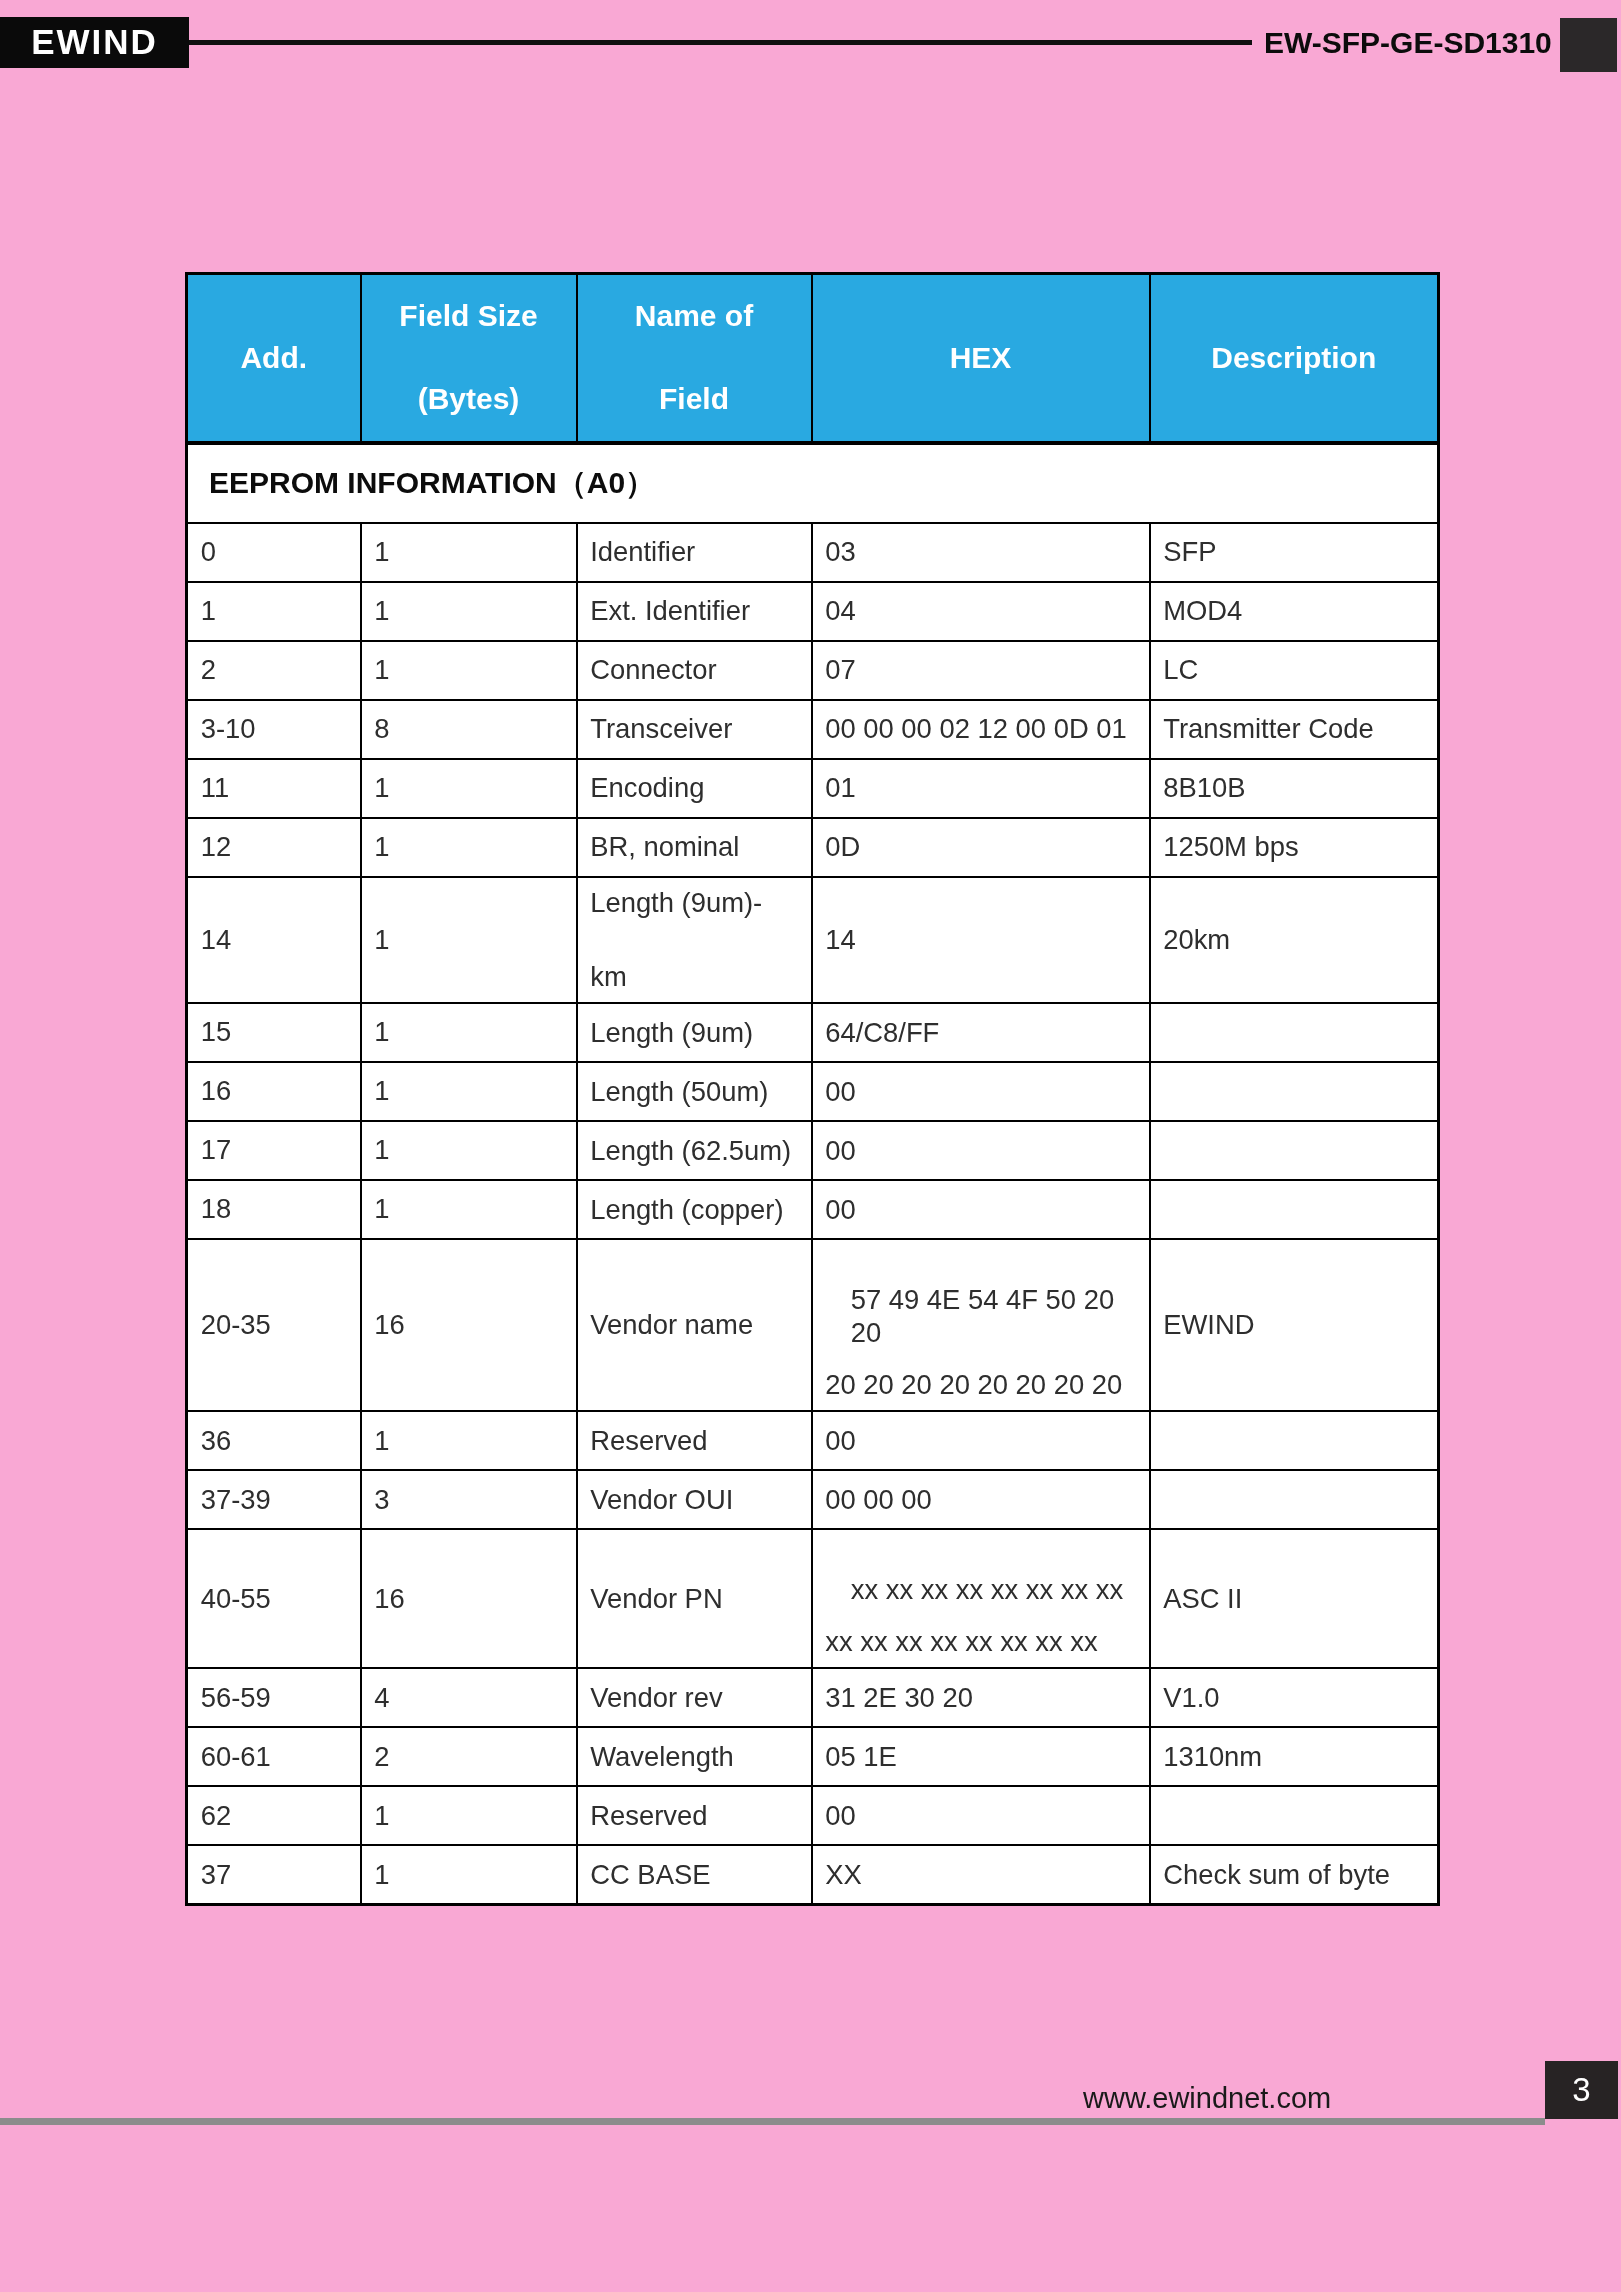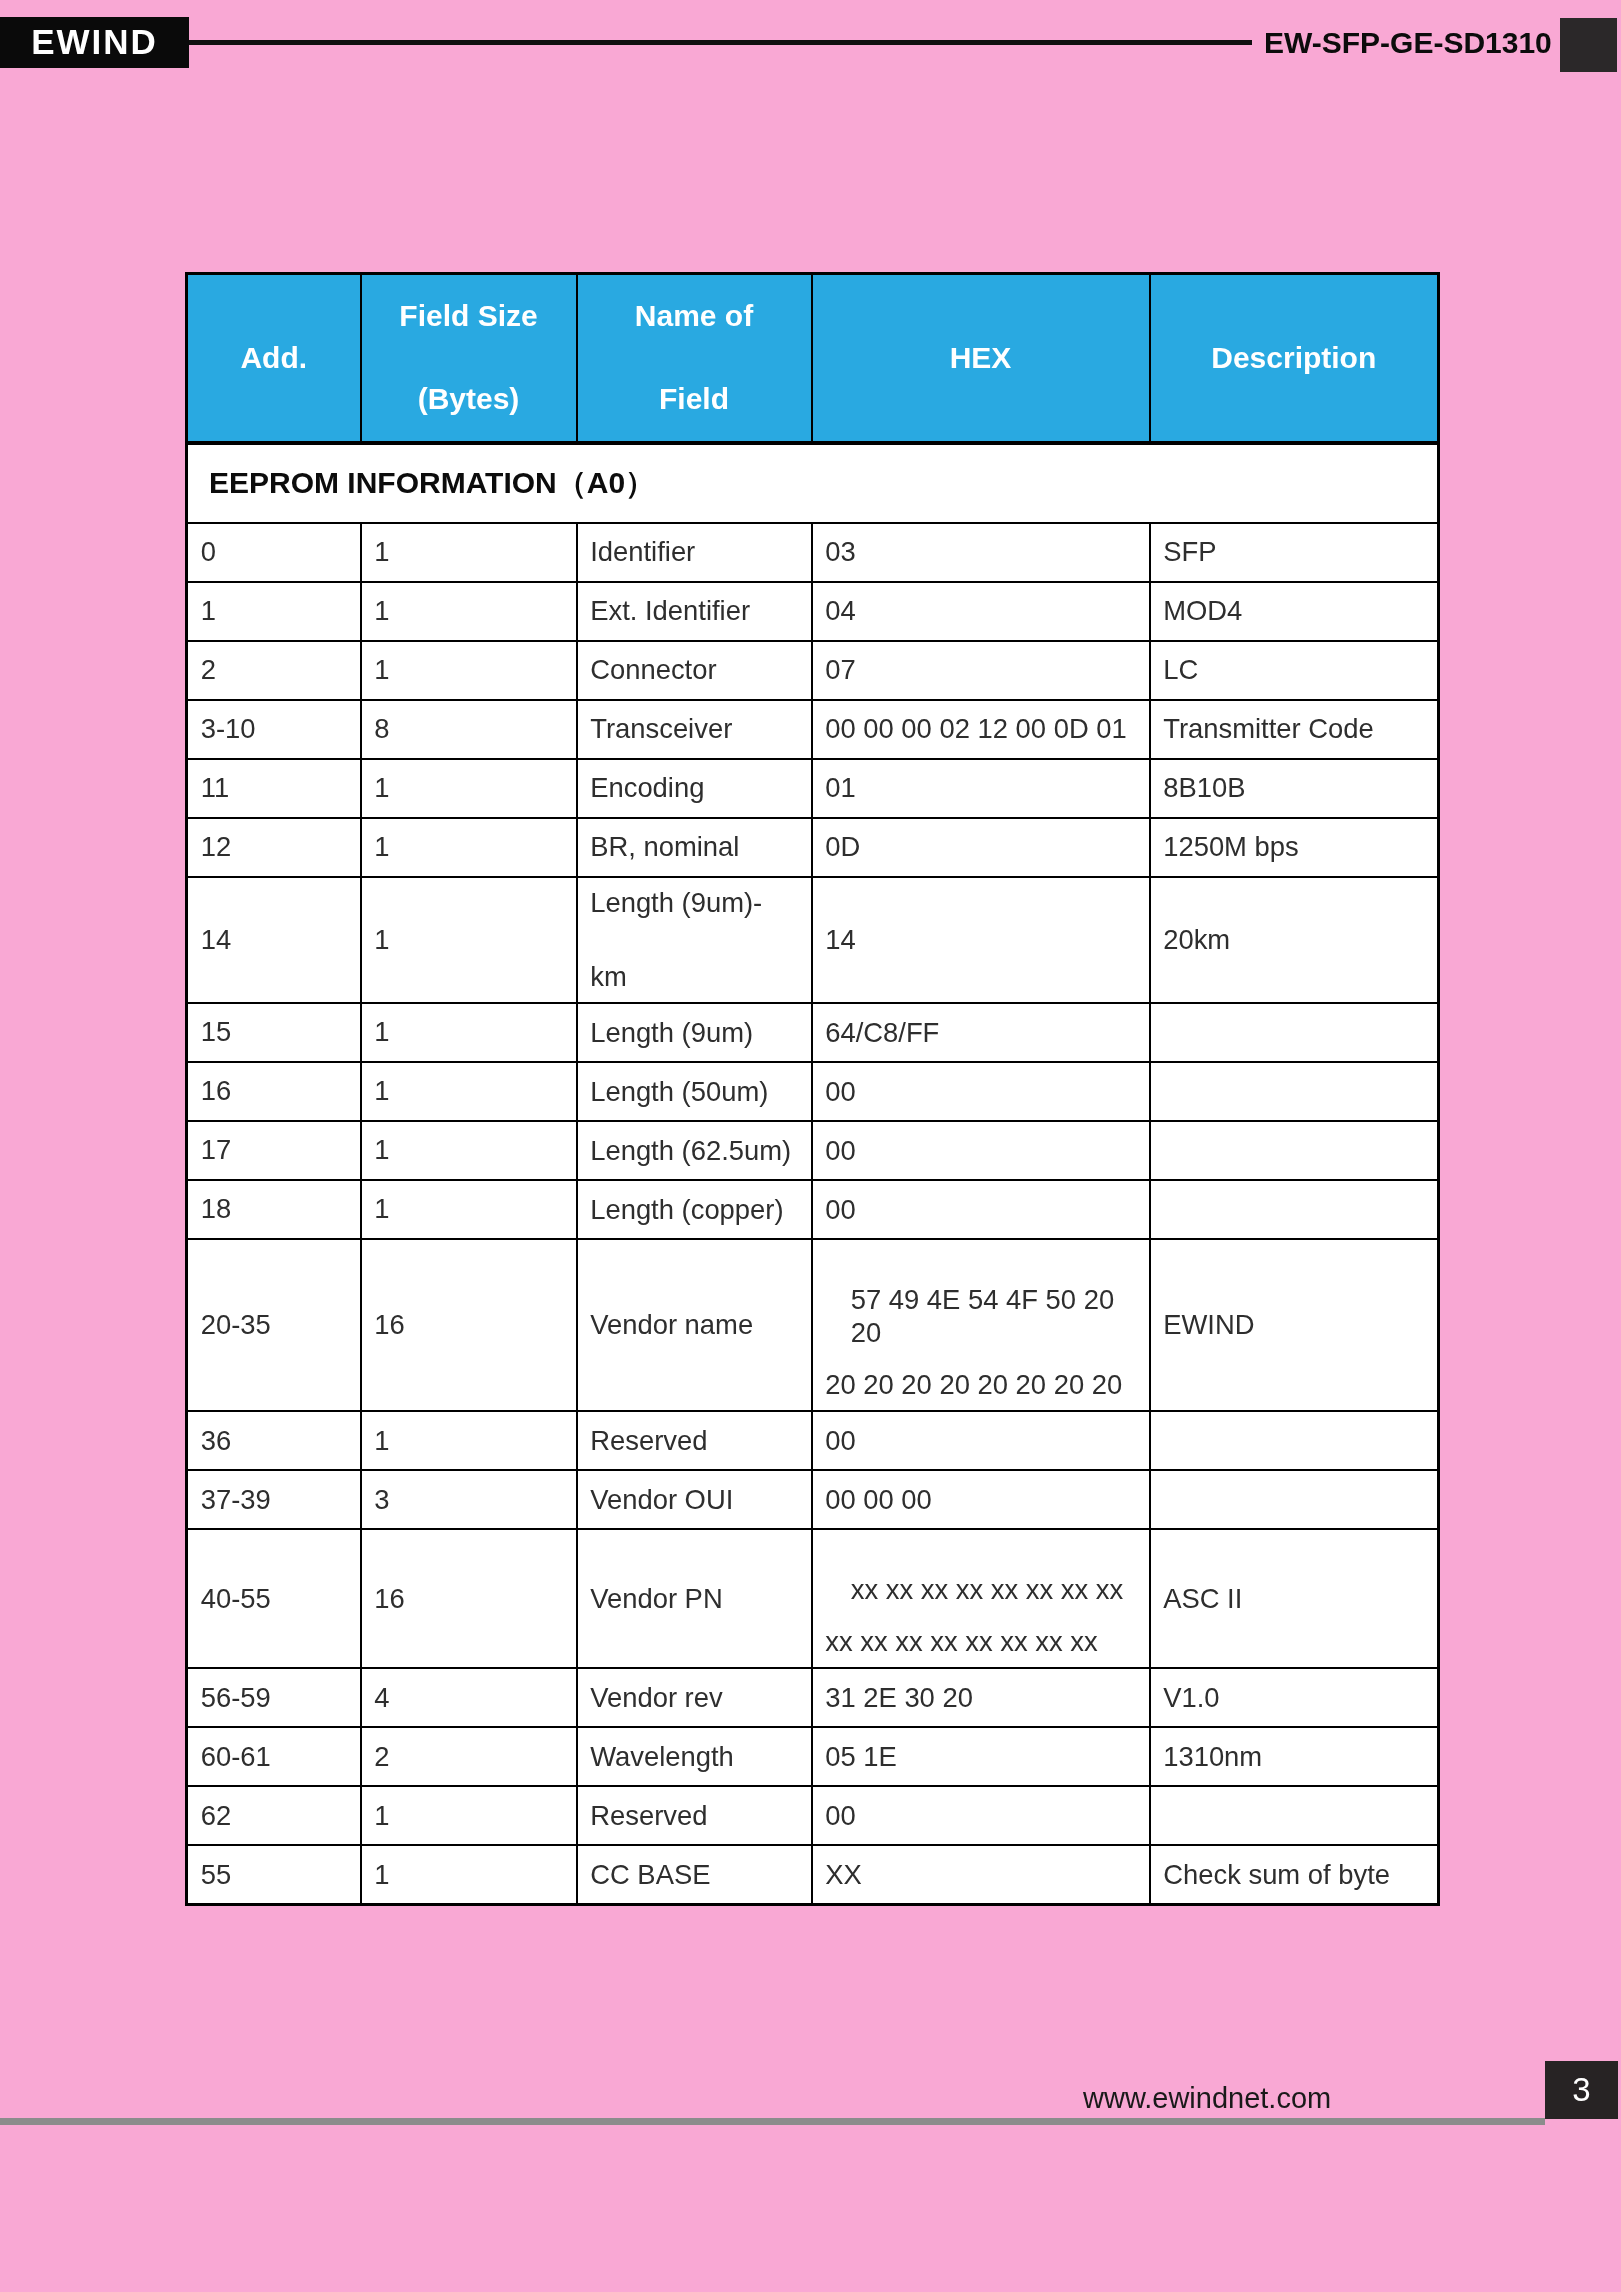--- a/index.html
+++ b/index.html
@@ -366,21 +366,21 @@
           <td class="data-cell size-cell">1</td>
           <td class="data-cell name-cell">
             <div class="cline">Reserved</div>
           </td>
           <td class="data-cell hex-cell">
             <div class="cline">00</div>
           </td>
           <td class="data-cell desc-cell"></td>
         </tr>
         <tr>
-          <td class="data-cell add-cell">55</td>
+          <td class="data-cell add-cell">37</td>
           <td class="data-cell size-cell">1</td>
           <td class="data-cell name-cell">
             <div class="cline">CC BASE</div>
           </td>
           <td class="data-cell hex-cell">
             <div class="cline">XX</div>
           </td>
           <td class="data-cell desc-cell">Check sum of byte</td>
         </tr>
       </tbody>

